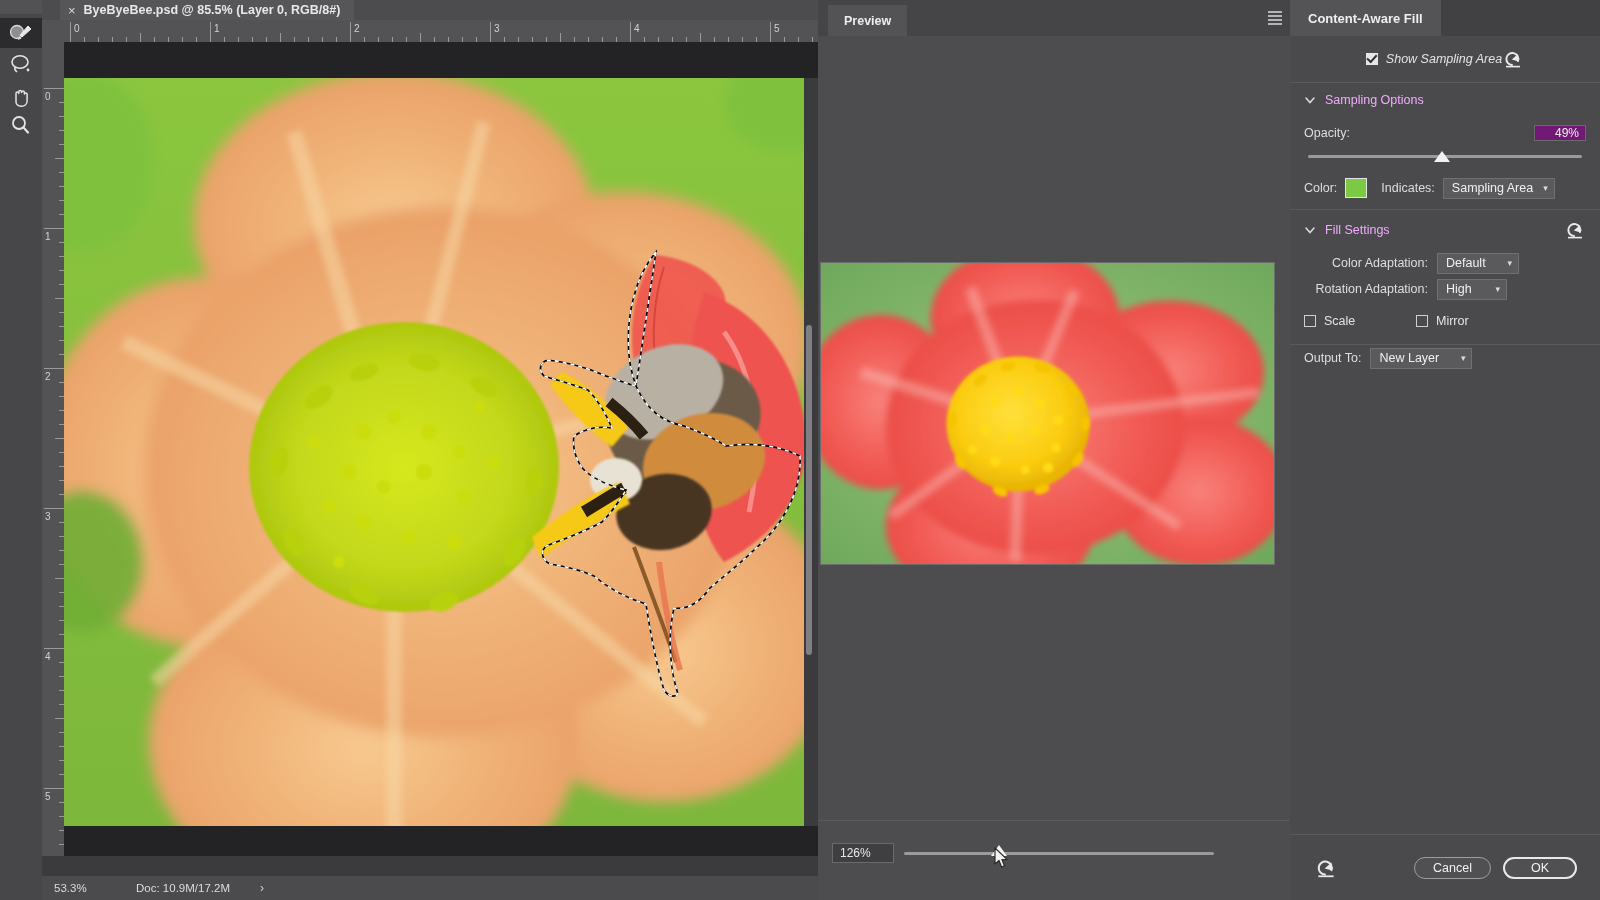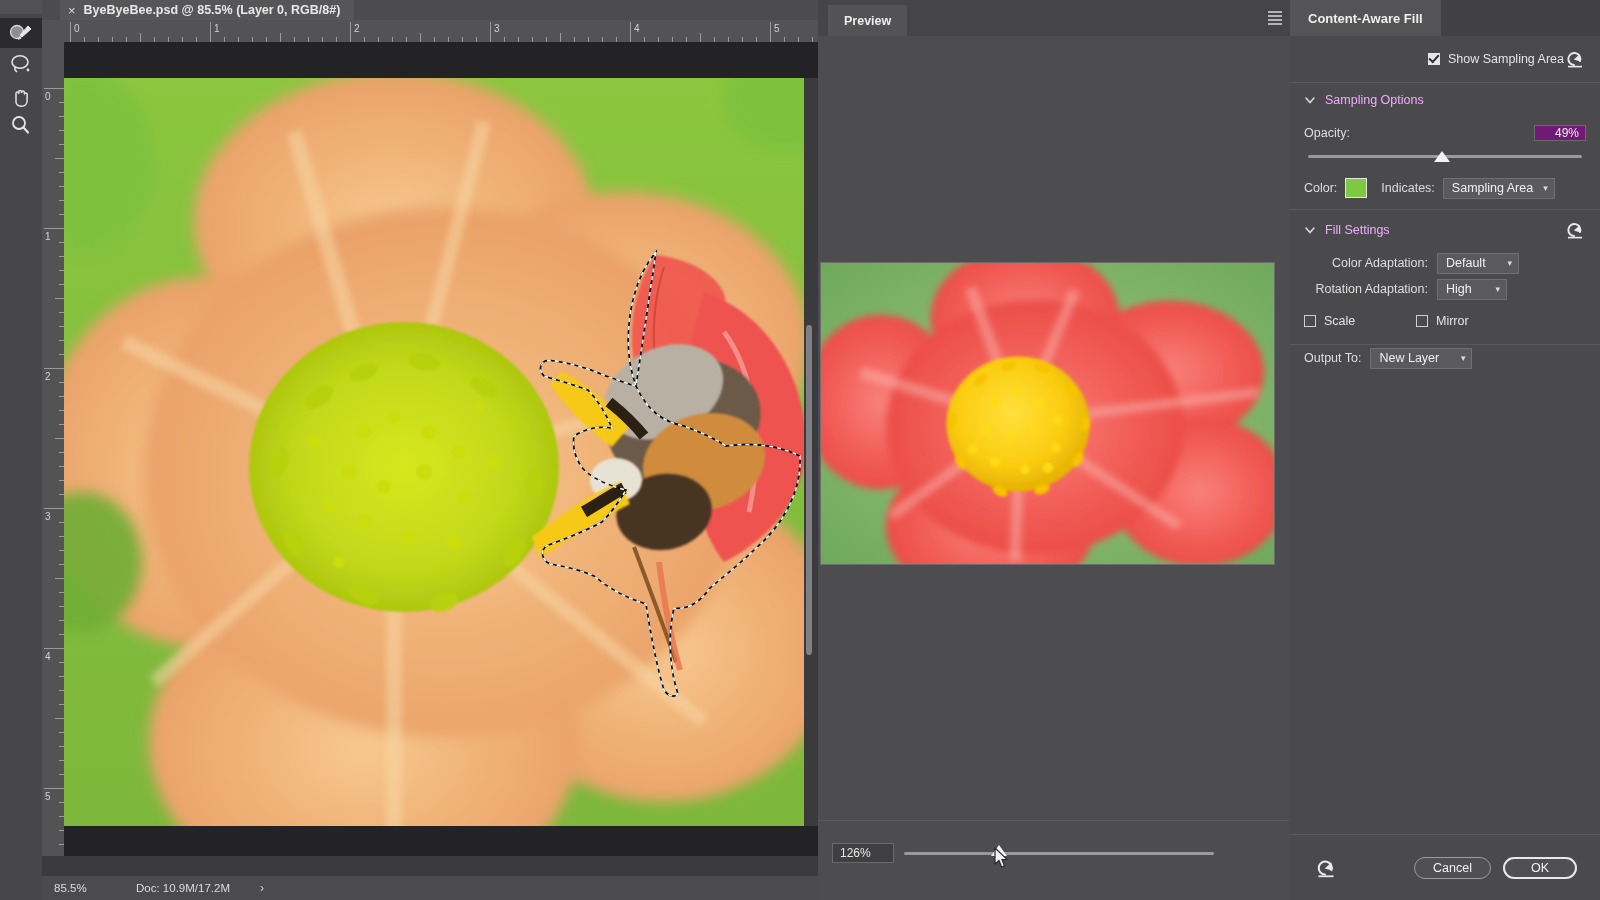--- a/index.html
+++ b/index.html
@@ -487,21 +487,21 @@
         <rect x="740" y="0" width="14" height="814" fill="#3b3b3e"></rect>
         <rect x="0" y="0" width="754" height="36" fill="#232326"></rect>
         <rect x="0" y="784" width="754" height="30" fill="#232326"></rect>
       </svg>
       <div id="v-scroll-thumb"></div>
     </div>
 
     <div id="h-scroll-thumb"></div>
 
     <div id="doc-status">
-      <span class="zoomval">85.5%</span>
+      <span class="zoomval">53.3%</span>
       <span class="docinfo">Doc: 10.9M/17.2M</span>
       <span class="chev">›</span>
     </div>
   </div>
 
   <div id="preview-panel">
     <div class="vline"></div>
 
     <div id="preview-tabbar">
       <div id="preview-tab">
@@ -606,21 +606,21 @@
 
     <div id="caf-tabbar">
       <div id="caf-tab">
         <span>Content-Aware Fill</span>
       </div>
     </div>
 
     <div id="caf-body">
 
       <div class="caf-section" style="padding-top:13px;padding-bottom:13px;">
-        <div class="row" style="justify-content:flex-end;">
+        <div class="row" style="justify-content:center;font-style:italic;">
           <div style="display:flex;align-items:center;">
             <span class="cb checked"></span>
             <span class="cb-label">Show Sampling Area</span>
           </div>
           <svg class="reset-btn" viewBox="0 0 22 20">
             <path d="M16 12 A6 6 0 1 0 10 16" fill="none" stroke="#eaeaec" stroke-width="1.9" stroke-linecap="round"></path>
             <path d="M16 5 L16.5 12.4 L9.8 10.4 Z" fill="#eaeaec"></path>
             <line x1="4" y1="17.6" x2="18" y2="17.6" stroke="#eaeaec" stroke-width="1.6"></line>
           </svg>
         </div>

